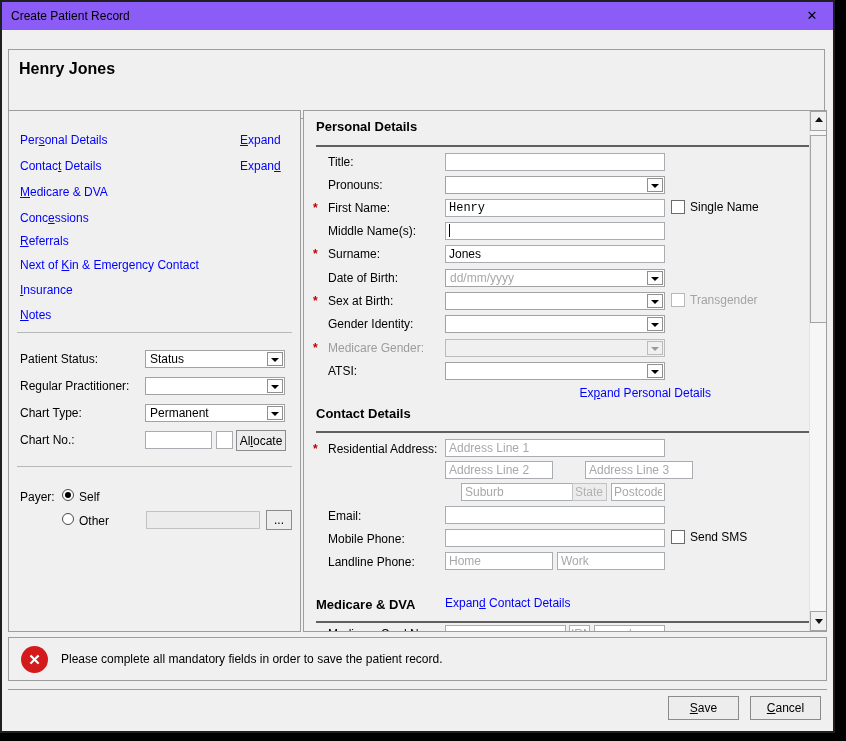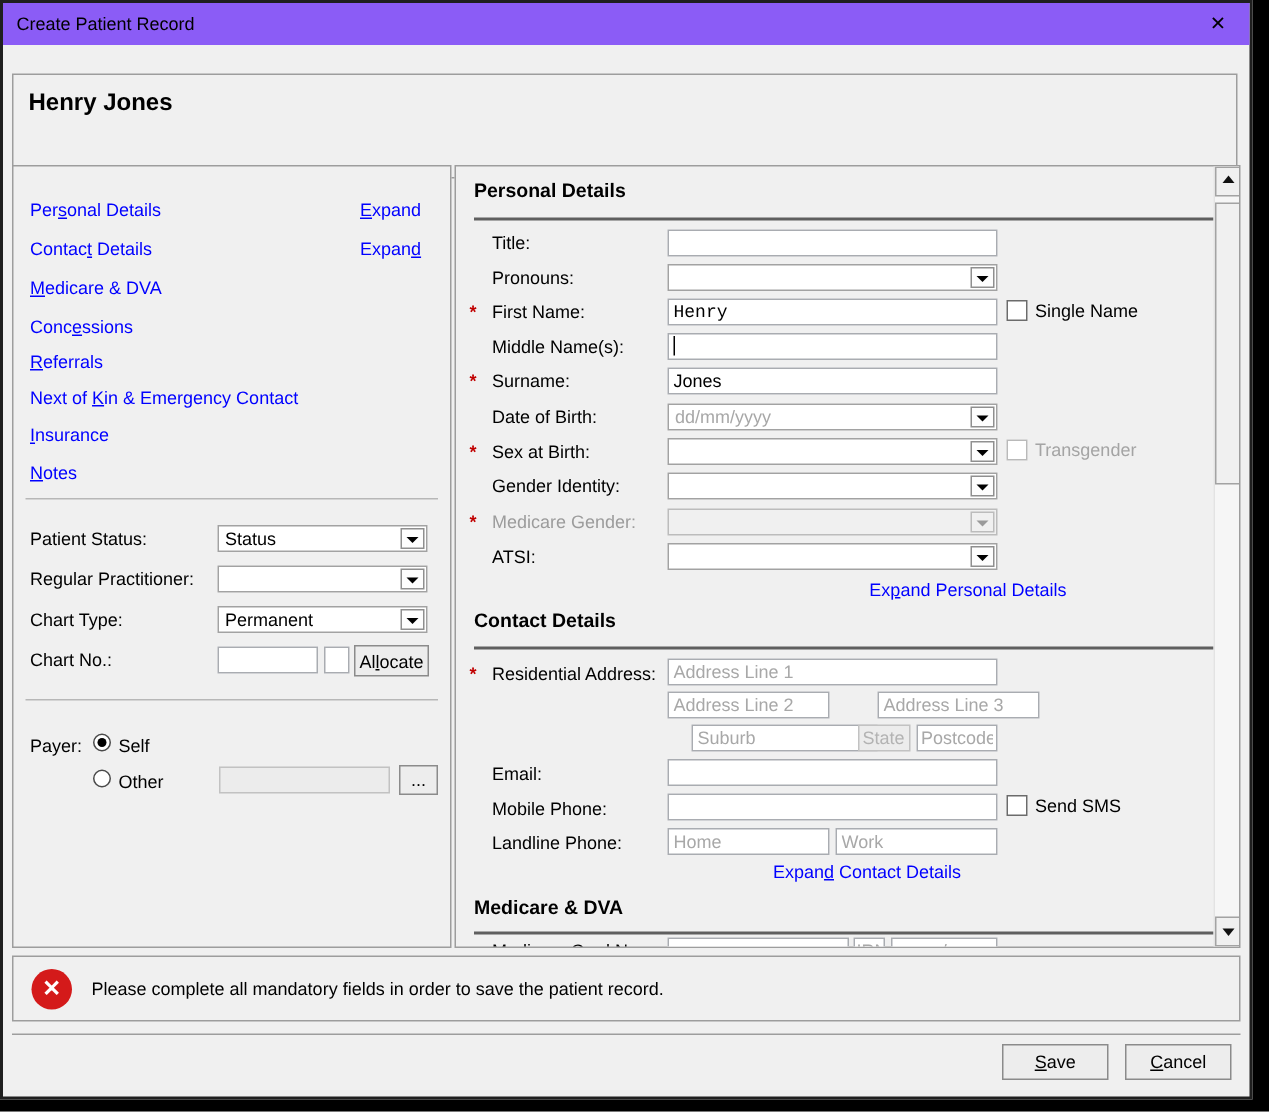--- a/index.html
+++ b/index.html
@@ -204,21 +204,21 @@
     <input class="tb" style="left: 141px; top: 418px; width: 220px;" value="">
     <span class="cb" style="left:367px;top:419px">
       <span class="cb-box"></span>
       <span class="cb-lbl">Send SMS</span>
     </span>
 
     <span class="lbl" style="left:24px;top:444px">Landline Phone:</span>
     <input class="tb" style="left: 141px; top: 441px; width: 108px;" placeholder="Home">
     <input class="tb" style="left: 253px; top: 441px; width: 108px;" placeholder="Work">
 
-    <span class="link" style="left:141px;top:463px;width:266px;text-align:center">Expan<u>d</u> Contact Details</span>
+    <span class="link" style="left:141px;top:485px;width:266px;text-align:left">Expan<u>d</u> Contact Details</span>
 
     <div class="sec-h" style="left:12px;top:486px;">Medicare &amp; DVA</div>
     <div class="rule" style="left:12px;top:510px;width:494px;"></div>
     <span class="lbl" style="left:24px;top:516px">Medicare Card No.:</span>
     <input class="tb" style="left: 141px; top: 514px; width: 121px;" value="">
     <input class="tb" style="left: 265px; top: 514px; width: 21px; padding: 0px 1px;" placeholder="IRN">
     <span class="slashbox" style="left:290px;top:514px;width:71px;">/</span>
 
     <div class="sb">
       <div class="sb-btn sb-up"></div>

